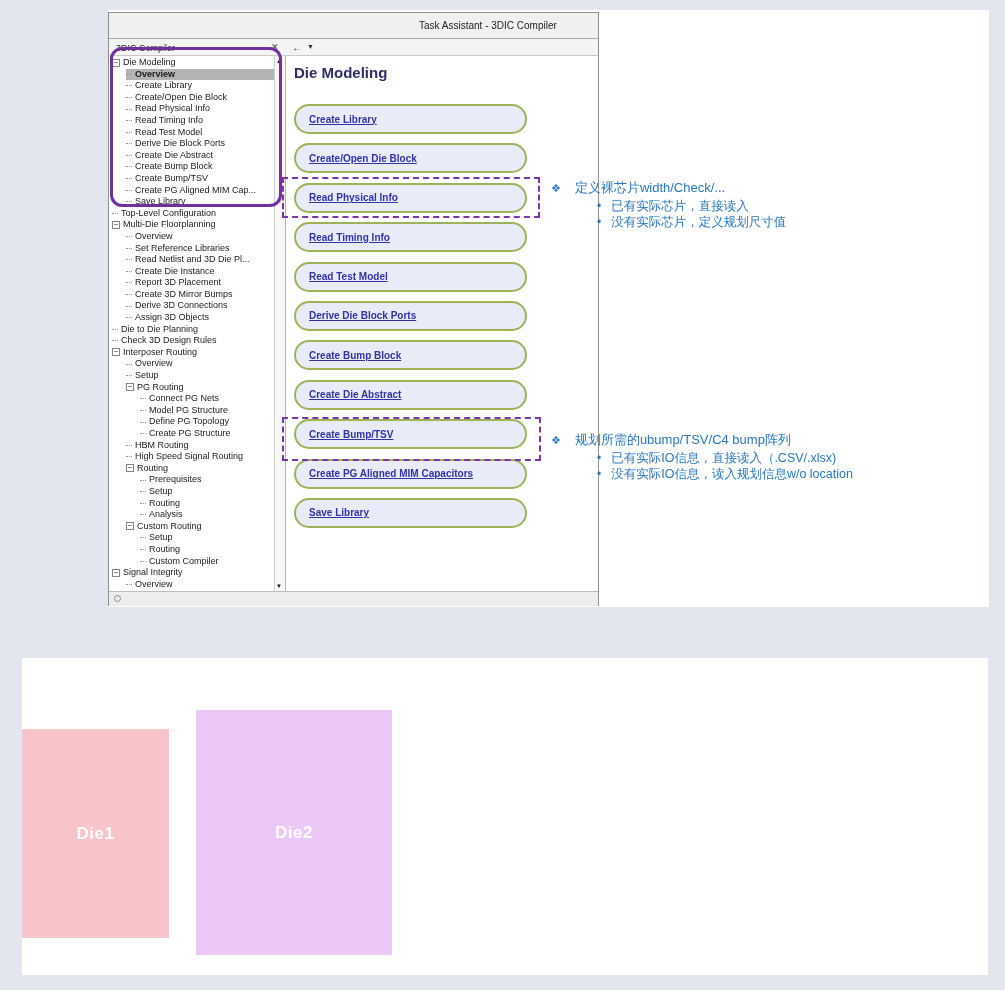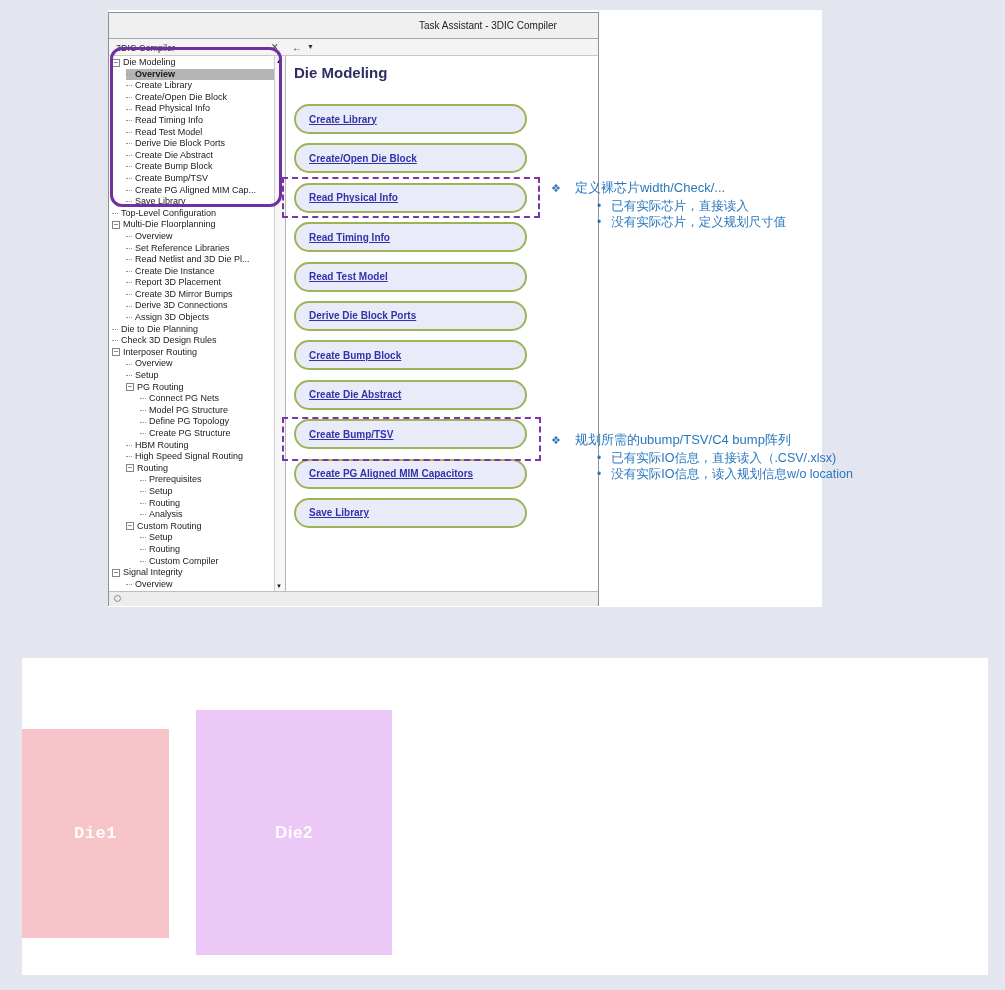--- a/index.html
+++ b/index.html
@@ -4,21 +4,21 @@
 <style>
   * { margin:0; padding:0; box-sizing:border-box; }
   html,body { width:1005px; height:990px; }
   body {
     position:relative;
     background:#e3e6ef;
     font-family:"Liberation Sans", sans-serif;
     overflow:hidden;
   }
   
-  .shot { position:absolute; left:108px; top:10px; width:714px; height:597px; background:#ffffff; }
+  .shot { position:absolute; left:108px; top:10px; width:881px; height:597px; background:#ffffff; }
   .window { position:absolute; left:0; top:2px; width:491px; height:594px; background:#fff; border:1px solid #8f8f8f; }
   .titlebar { position:relative; height:26px; background:#f0f0f0; border-bottom:1px solid #a9a9a9; }
   .titlebar .title { position:absolute; left:310px; top:7px; font-size:10px; color:#222; white-space:nowrap; }
   .toolbar { position:relative; height:17px; background:#f4f4f4; border-bottom:1px solid #c9c9c9; font-size:9px; color:#222; }
   .panel-title { position:absolute; left:7px; top:4px; }
   .detach { position:absolute; left:162px; top:3px; font-size:9px; color:#444; cursor:pointer; }
   .crumb-back { position:absolute; left:183px; top:3px; font-size:10px; color:#223; }
   .crumb-caret { position:absolute; left:198px; top:4px; font-size:7px; color:#333; }
   .crumb-text { position:absolute; left:208px; top:16px; white-space:nowrap; }
   .mainrow { position:relative; display:flex; height:535px; }
@@ -51,21 +51,21 @@
   .ann.a1 { left:443px; top:170px; }
   .ann.a2 { left:443px; top:422px; width:370px; }
   .ann-title { display:flex; align-items:baseline; font-size:13px; line-height:16px; margin-bottom:3px; white-space:nowrap; }
   .ann-diamond { font-size:11px; margin-right:14px; }
   .ann-item { display:flex; align-items:baseline; padding-left:46px; font-size:12.5px; line-height:15.5px; white-space:nowrap; }
   .ann-dot { font-size:12px; margin-right:10px; }
   
   .diagram { position:absolute; left:22px; top:658px; width:966px; height:317px; background:#ffffff; }
   .dblock { position:absolute; display:flex; align-items:center; justify-content:center; }
   .dblock span { color:#fff; font-weight:bold; opacity:.95; letter-spacing:.5px; }
-  .block-die1 { left:0; top:71px; width:147px; height:209px;font-family:Liberation Mono, monospace; }
+  .block-die1 { left:0; top:71px; width:147px; height:209px; }
   .block-die1 span { font-size:17px; }
   .block-die2 { left:174px; top:52px; width:196px; height:245px; }
   .block-die2 span { font-size:17px; }
   .block-die3 { left:396px; top:106px; width:125px; height:76px; }
   .block-die3 span { font-size:15.5px; }
   .block-interposer { left:553px; top:0; width:413px; height:315px; }
   .block-interposer span { font-size:17.5px; }
 </style>
 </head>
 <body>

